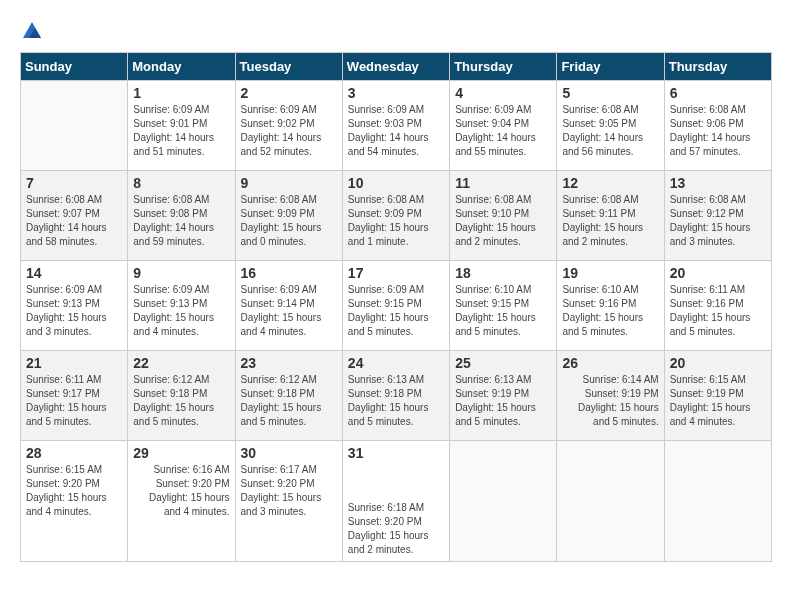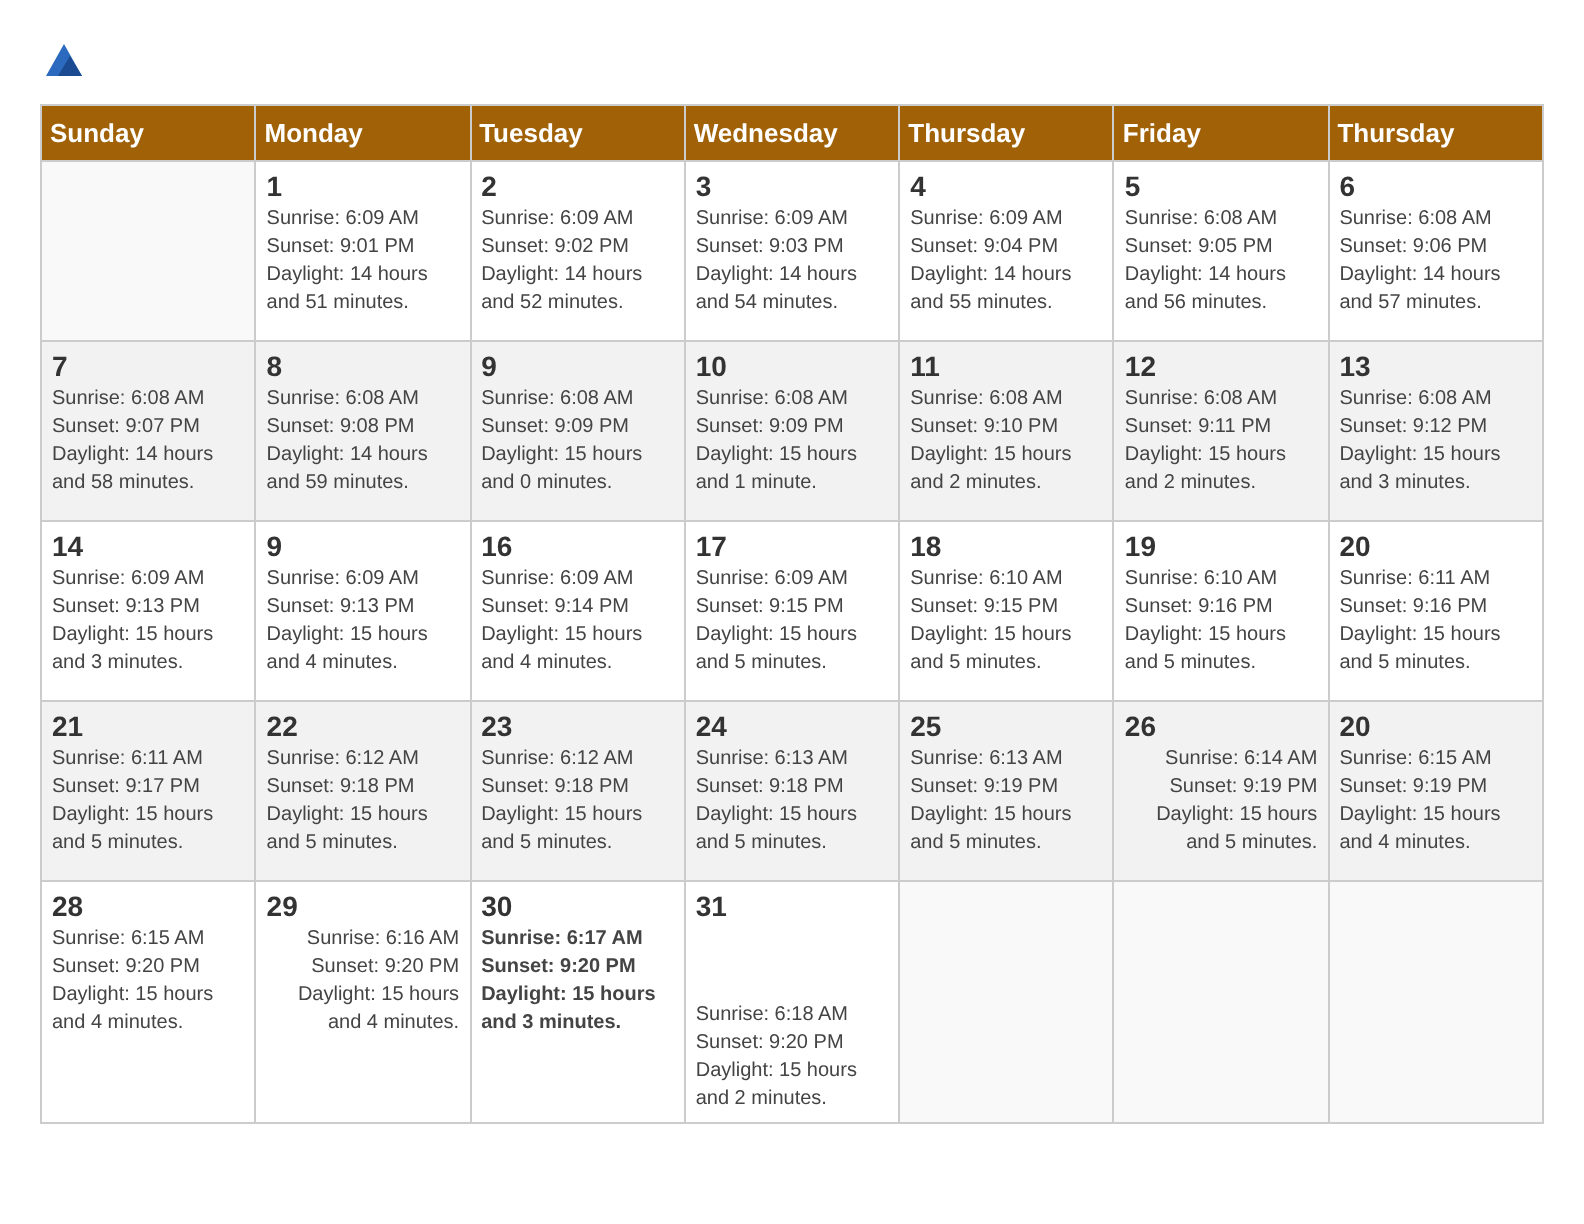--- a/index.html
+++ b/index.html
@@ -46,21 +46,21 @@
     .subtitle {
       font-size: 16px;
       color: #555;
     }
     .calendar {
       width: 100%;
       border-collapse: collapse;
       font-size: 11px;
     }
     .calendar thead tr th {
-      background-color: #a16207;
+      background-color: #0c4a6e;
       color: #fff;
       padding: 6px 4px;
       text-align: left;
       font-size: 13px;
       font-weight: bold;
       border: 1px solid #ccc;
     }
     .calendar tbody tr td {
       border: 1px solid #ccc;
       vertical-align: top;
@@ -331,21 +331,21 @@
         </td>
         <td>
           <span class="day-number">29</span>
           <div class="day-info" style="white-space: pre-line; text-align: right;">Sunrise: 6:16 AM
 Sunset: 9:20 PM
 Daylight: 15 hours
 and 4 minutes.</div>
         </td>
         <td>
           <span class="day-number">30</span>
-          <div class="day-info" style="white-space: pre-line; font-weight: bold;">Sunrise: 6:17 AM
+          <div class="day-info" style="white-space: pre-line;">Sunrise: 6:17 AM
 Sunset: 9:20 PM
 Daylight: 15 hours
 and 3 minutes.</div>
         </td>
         <td>
           <span class="day-number">31</span>
           <div class="day-info" style="white-space: pre-line; margin-top: 40px;">Sunrise: 6:18 AM
 Sunset: 9:20 PM
 Daylight: 15 hours
 and 2 minutes.</div>

